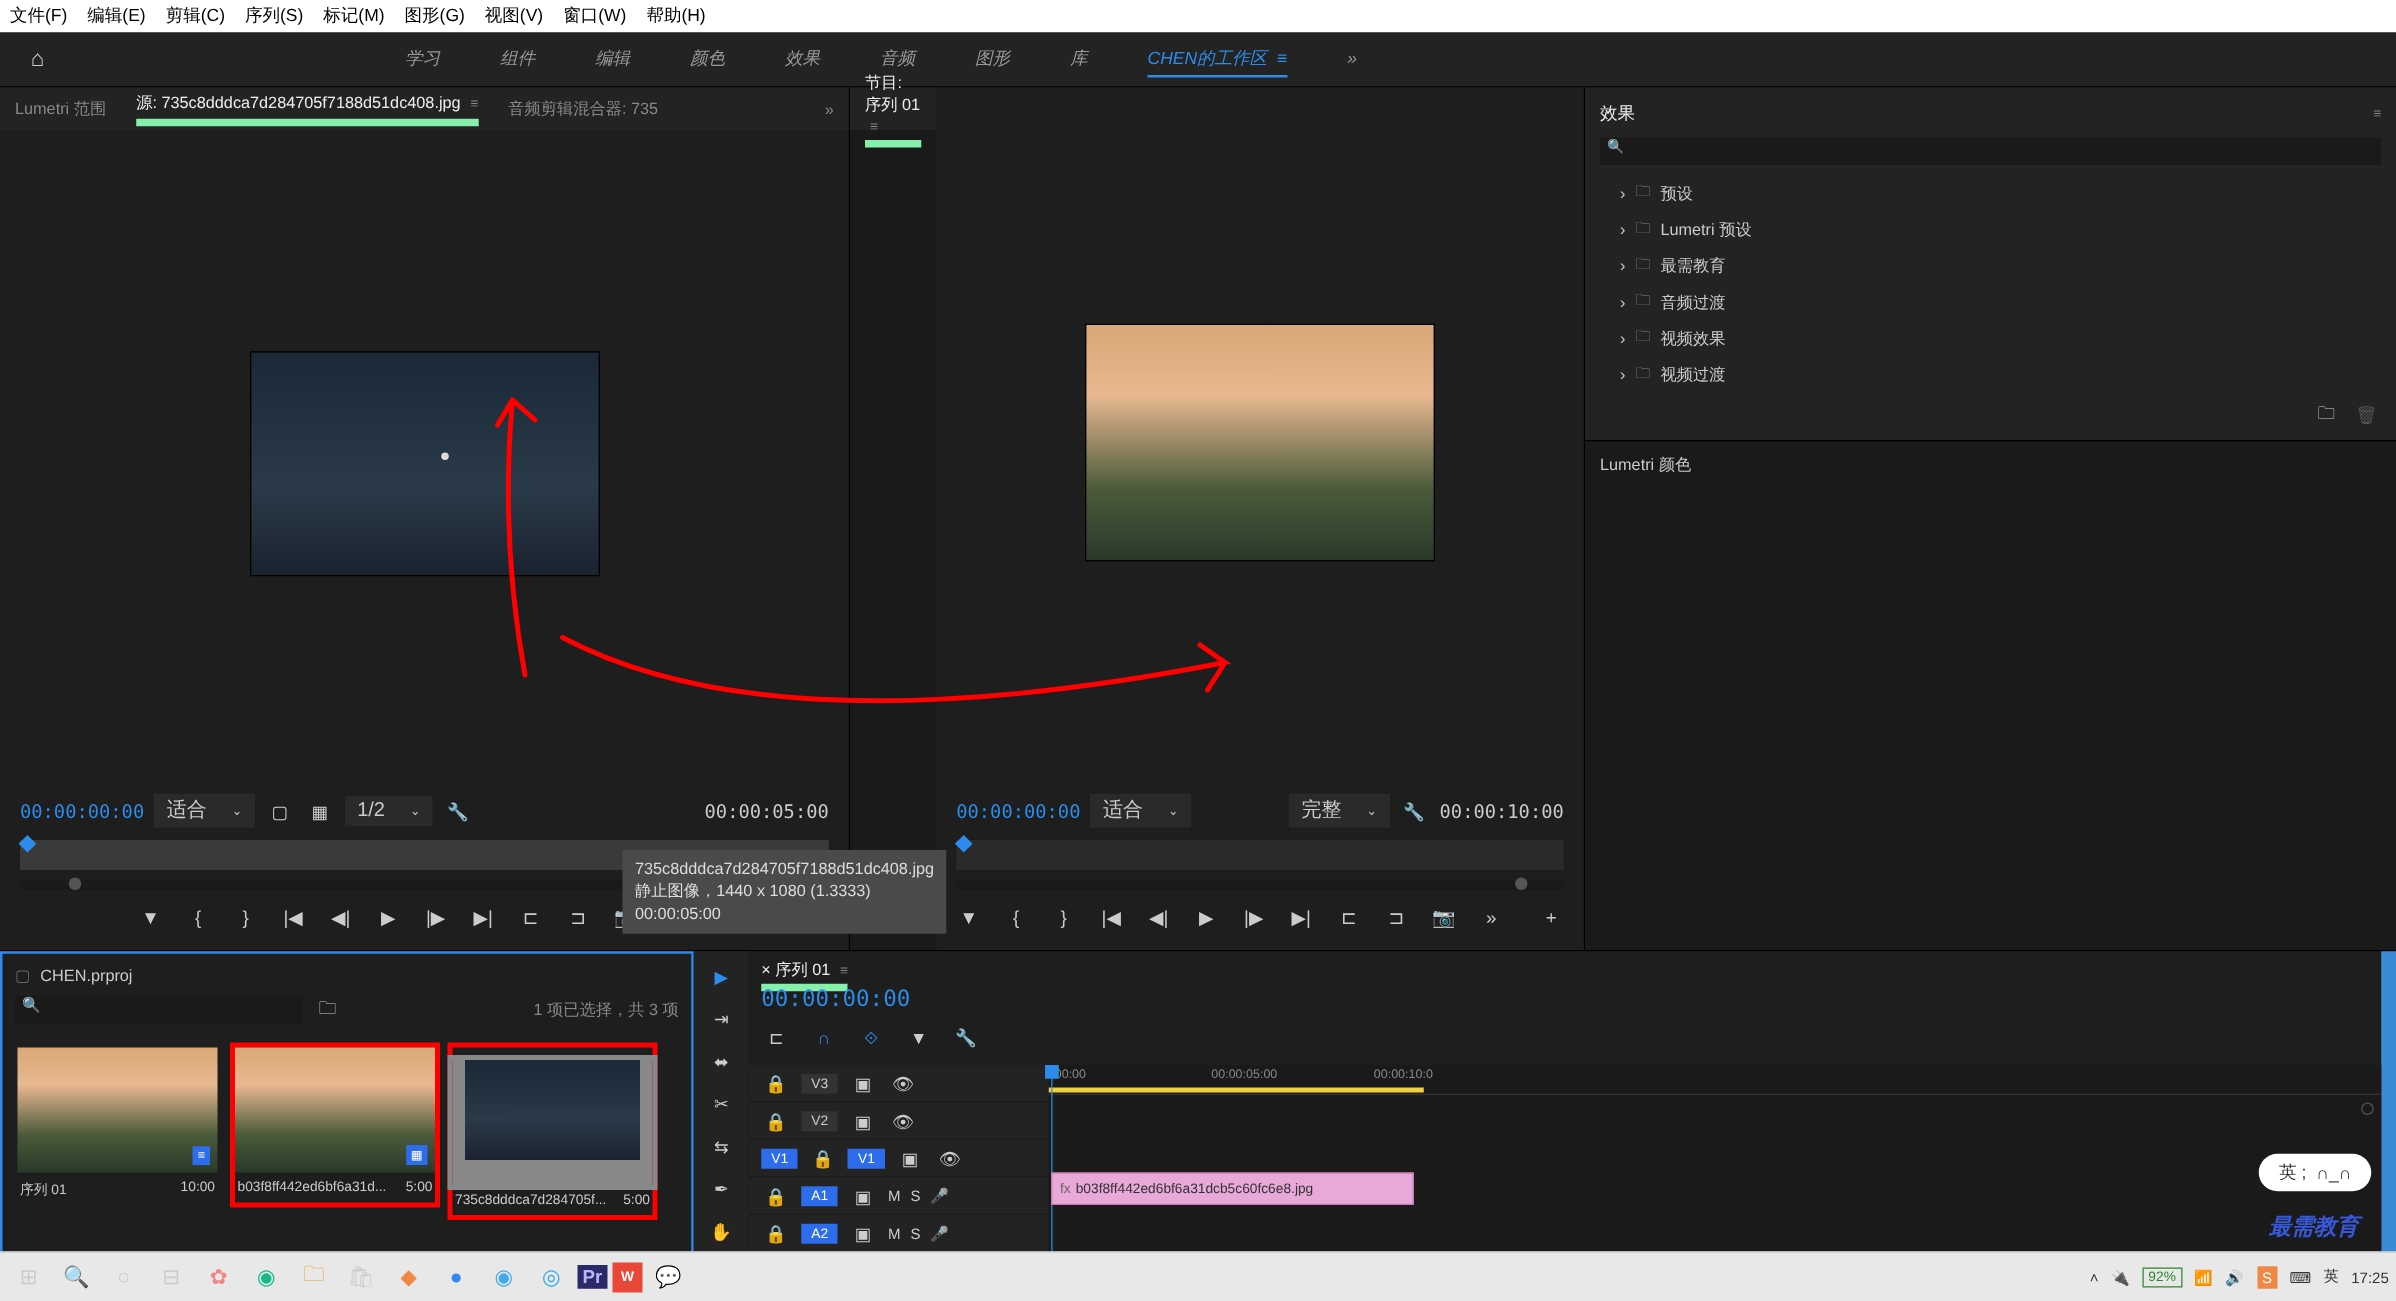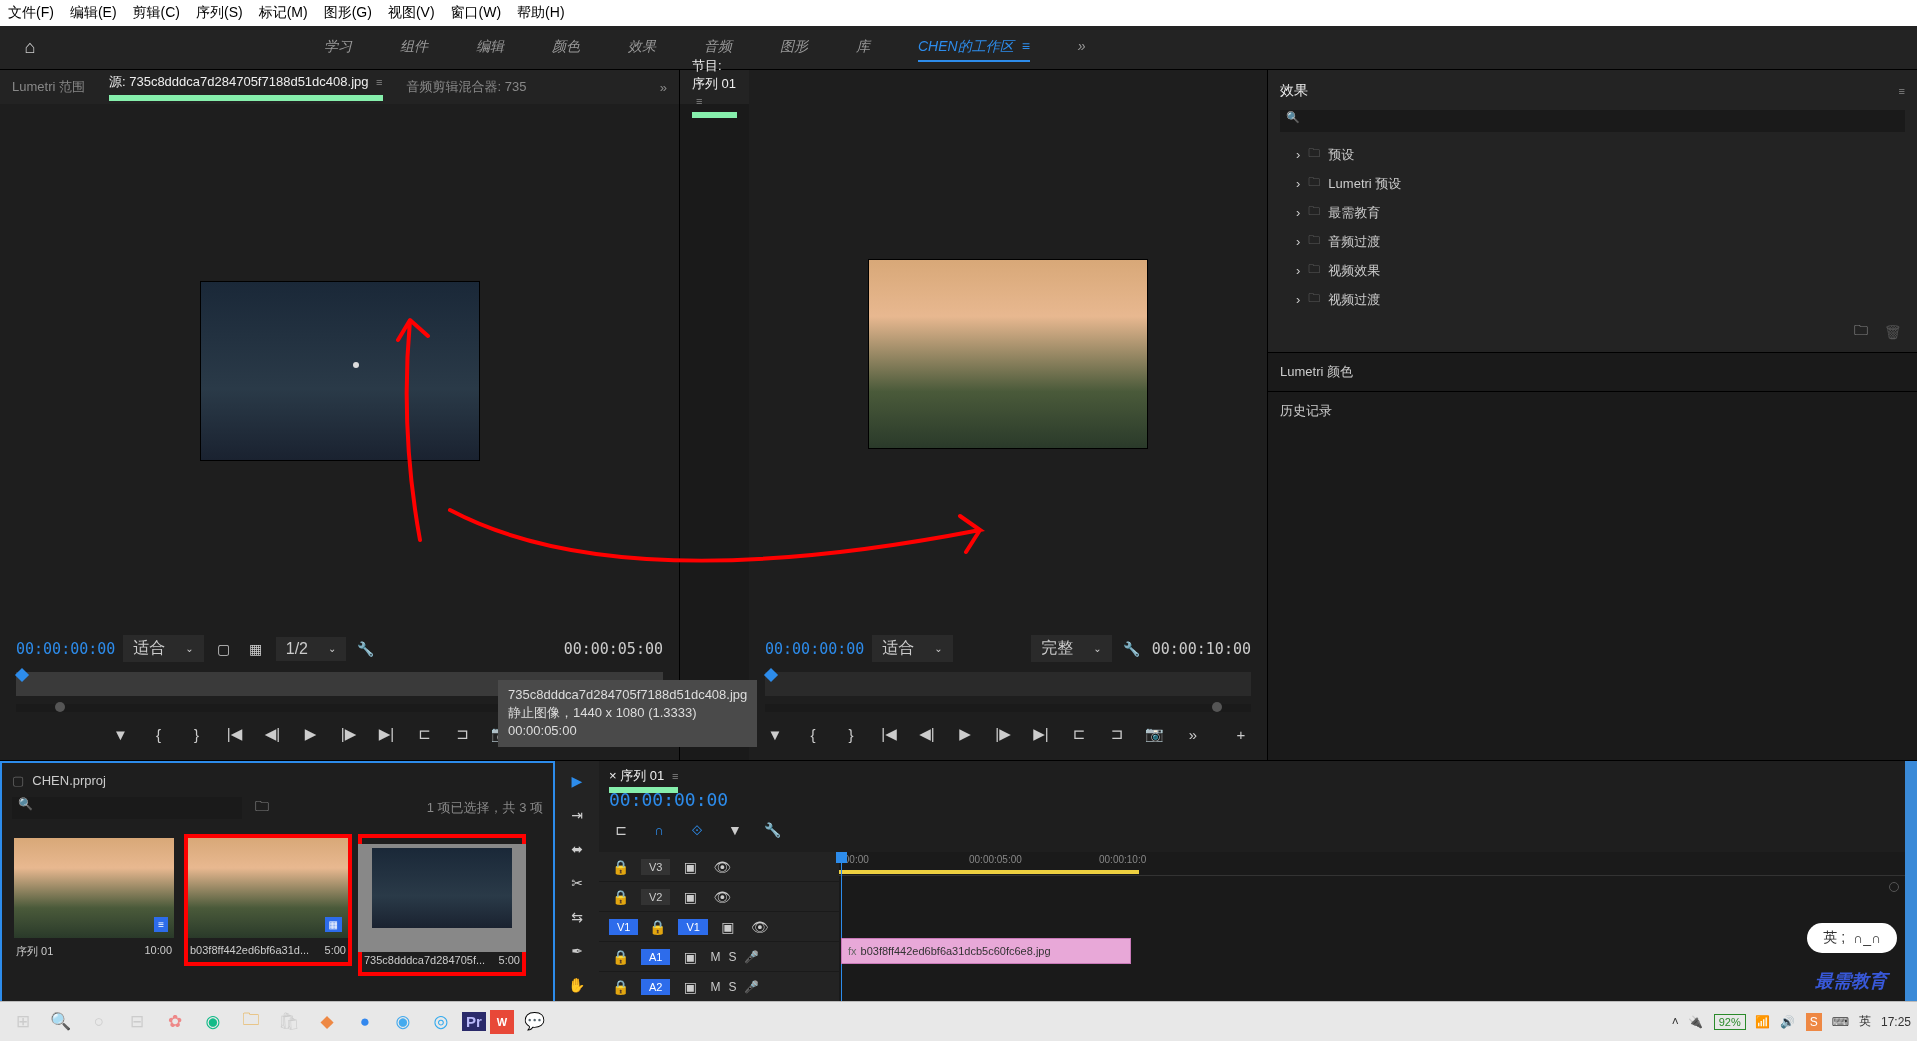--- a/index.html
+++ b/index.html
@@ -269,21 +269,20 @@
             <span class="folder-icon">🗀</span>
             <span>视频过渡</span>
           </li>
       </ul>
       <div style="display:flex;justify-content:flex-end;gap:8px;margin-top:6px">
         <span class="icon-btn">🗀</span>
         <span class="icon-btn" style="color:#555">🗑</span>
       </div>
     </div>
     <div class="panel-row">Lumetri 颜色</div>
-    <div class="panel-row">历史记录</div>
   </div>
 </div>
 
 <div class="bottom">
 
   <div class="project-panel">
     <div class="project-header">
       <div class="project-name"><span style="margin-right:8px;color:#666">▢</span><span>CHEN.prproj</span></div>
       <div class="project-search-row">
         <div class="project-search">🔍</div>

